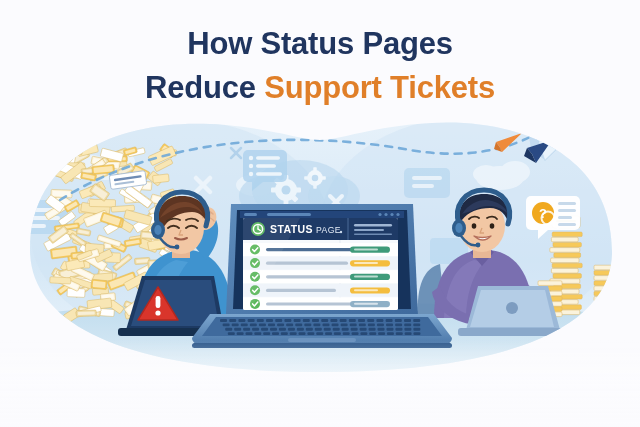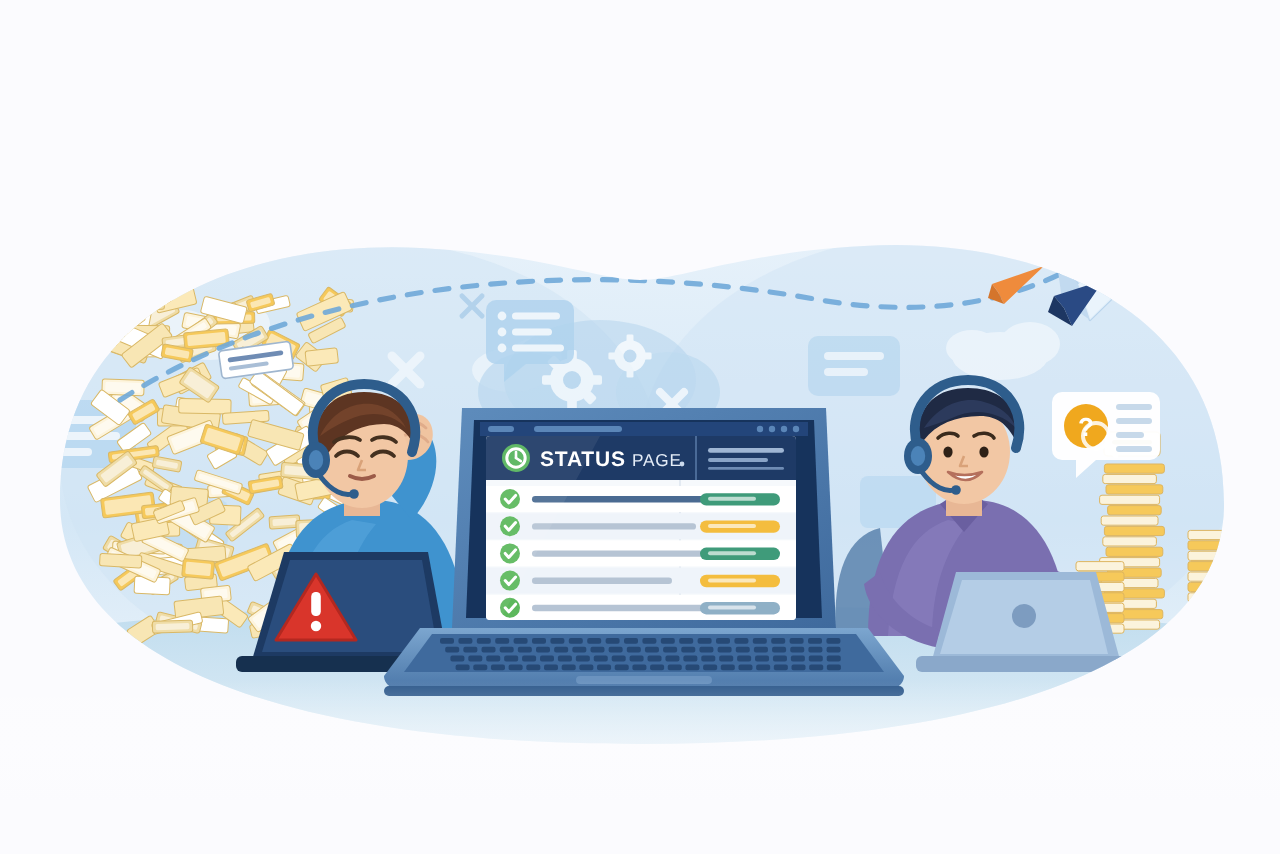--- a/index.html
+++ b/index.html
@@ -1092,15 +1092,17 @@
           <rect x="413.44" y="332.2" width="7" height="2.9" rx="1" fill="#22436f" opacity="0.85"></rect>
         </g>
       <rect x="288" y="338" width="68" height="4" rx="2" fill="#6b93bf"></rect>
       <rect x="192" y="343" width="260" height="5" rx="2.5" fill="#2f5a8c"></rect>
     </g>
 
     <rect x="0" y="340" width="640" height="87" fill="url(#fadeBottom)"></rect>
   </svg>
 
   <div id="title-block">
+    <div class="title-line">How Status Pages</div>
+    <div class="title-line"><span>Reduce </span><span class="title-accent">Support Tickets</span></div>
   </div>
 
 </div>
 
 </body></html>

